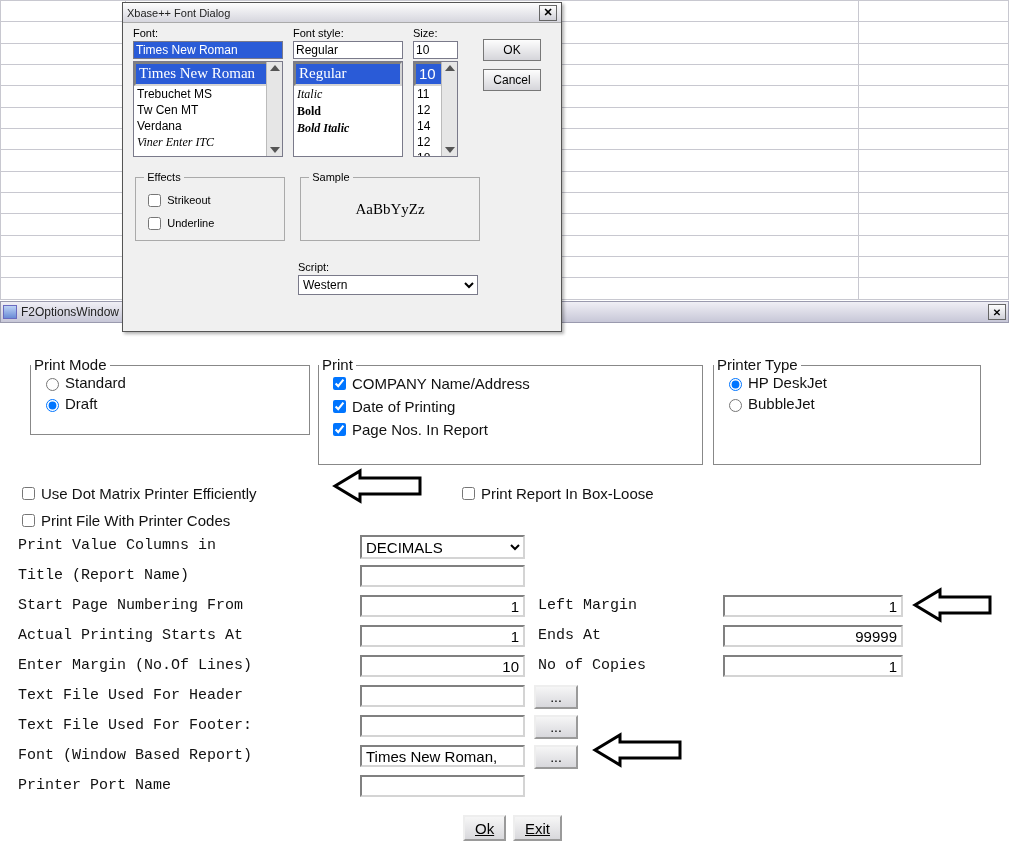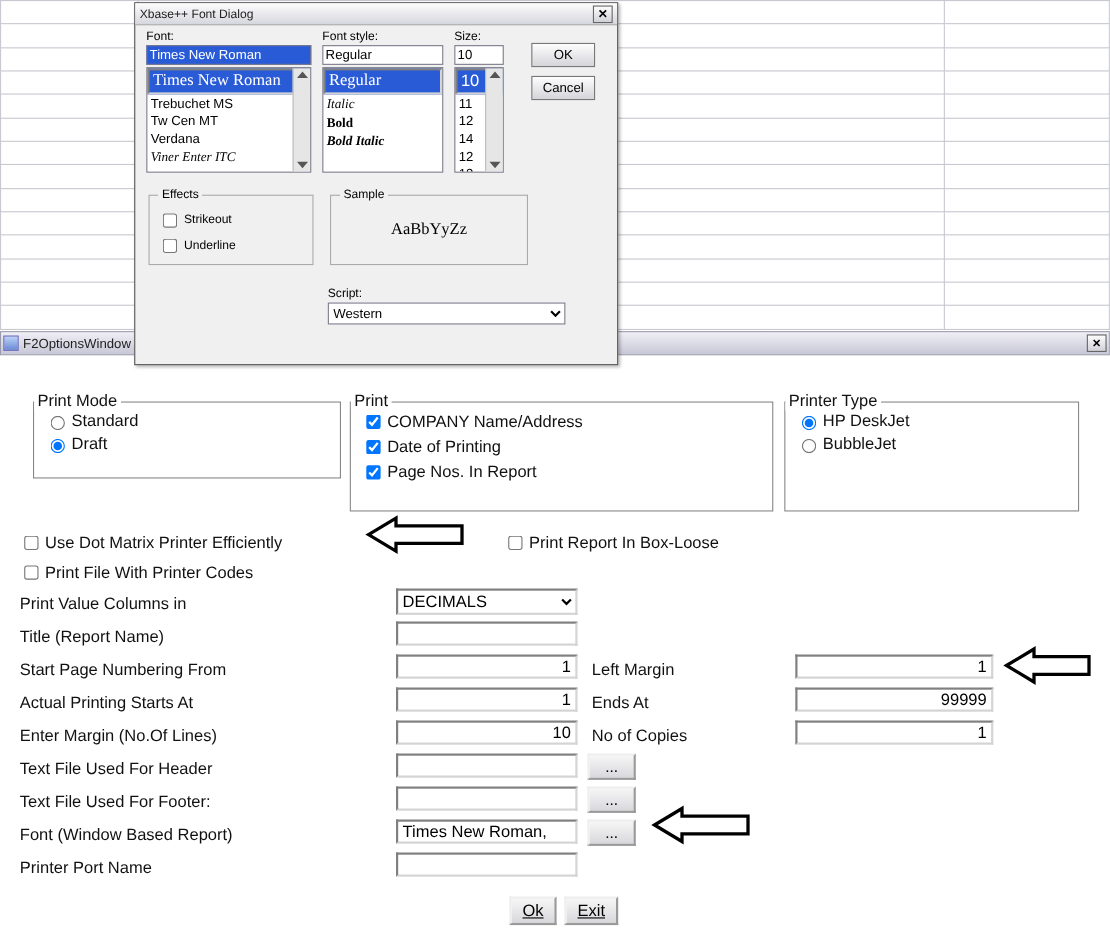--- a/index.html
+++ b/index.html
@@ -84,22 +84,22 @@
   .radio-row, .check-row {
     display: flex; align-items: center;
     margin: 4px 0;
     font-size: 15px;
   }
   .radio-row input, .check-row input { margin-right: 6px; }
 
   .row {
     position: absolute;
     display: flex;
-    align-items: center;
     height: 24px;
+    font-family: Liberation Mono, monospace;
   }
   .lbl { font-size: 15px; }
   .tin {
     height: 22px;
     border: 2px inset #d4d4d4;
     background: #fff;
     font-size: 15px;
     padding: 0 4px;
   }
   .tin.right { text-align: right; }
@@ -492,17 +492,17 @@
         <span>Underline</span>
       </label>
     </fieldset>
 
     <fieldset class="fx" style="left:175px;top:148px;width:180px;height:70px;">
       <legend>Sample</legend>
       <div class="sample-box">AaBbYyZz</div>
     </fieldset>
 
     <span class="col-lbl" style="left:175px;top:238px;">Script:</span>
-    <select class="script" style="left:175px;top:252px;width:216px;">
+    <select class="script" style="left:175px;top:252px;width:180px;">
       <option>Western</option>
     </select>
   </div>
 </div>
 
 </body></html>

